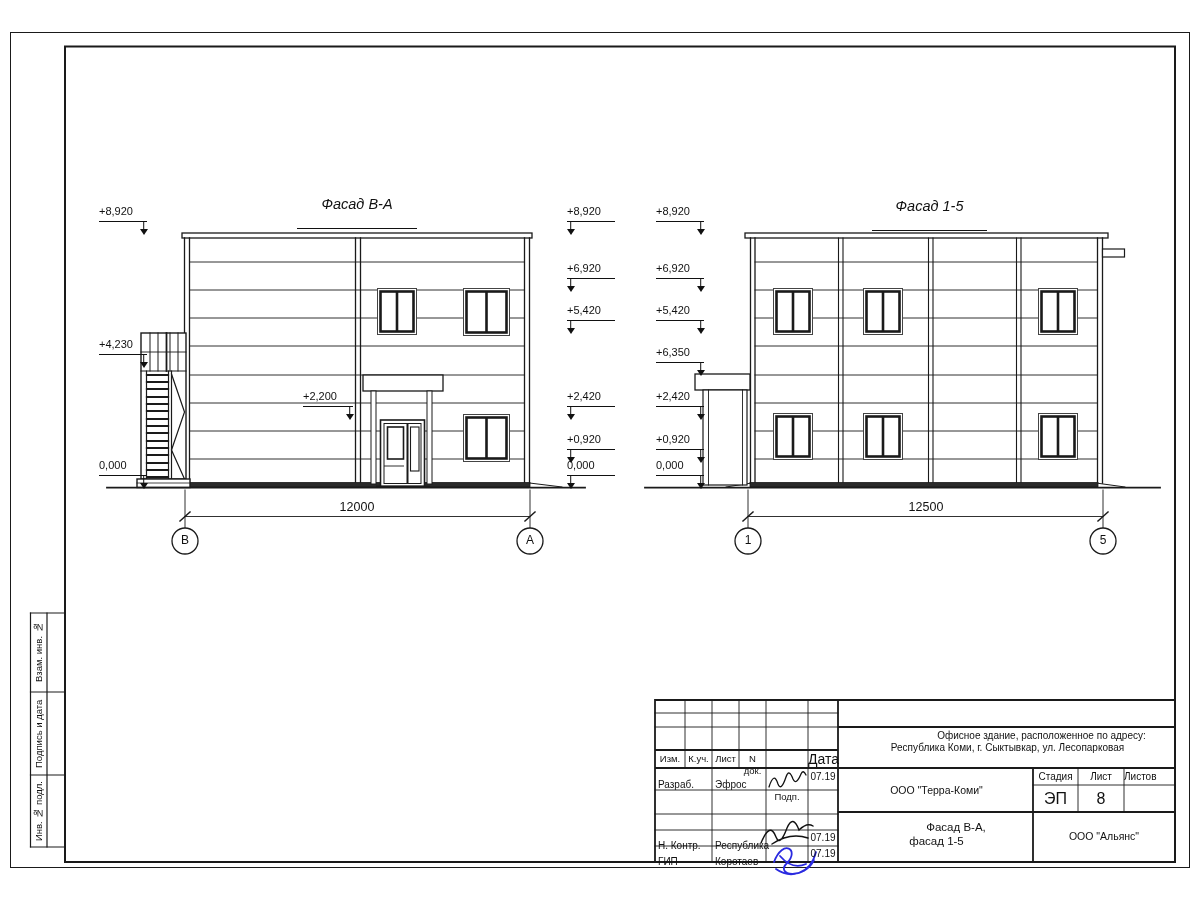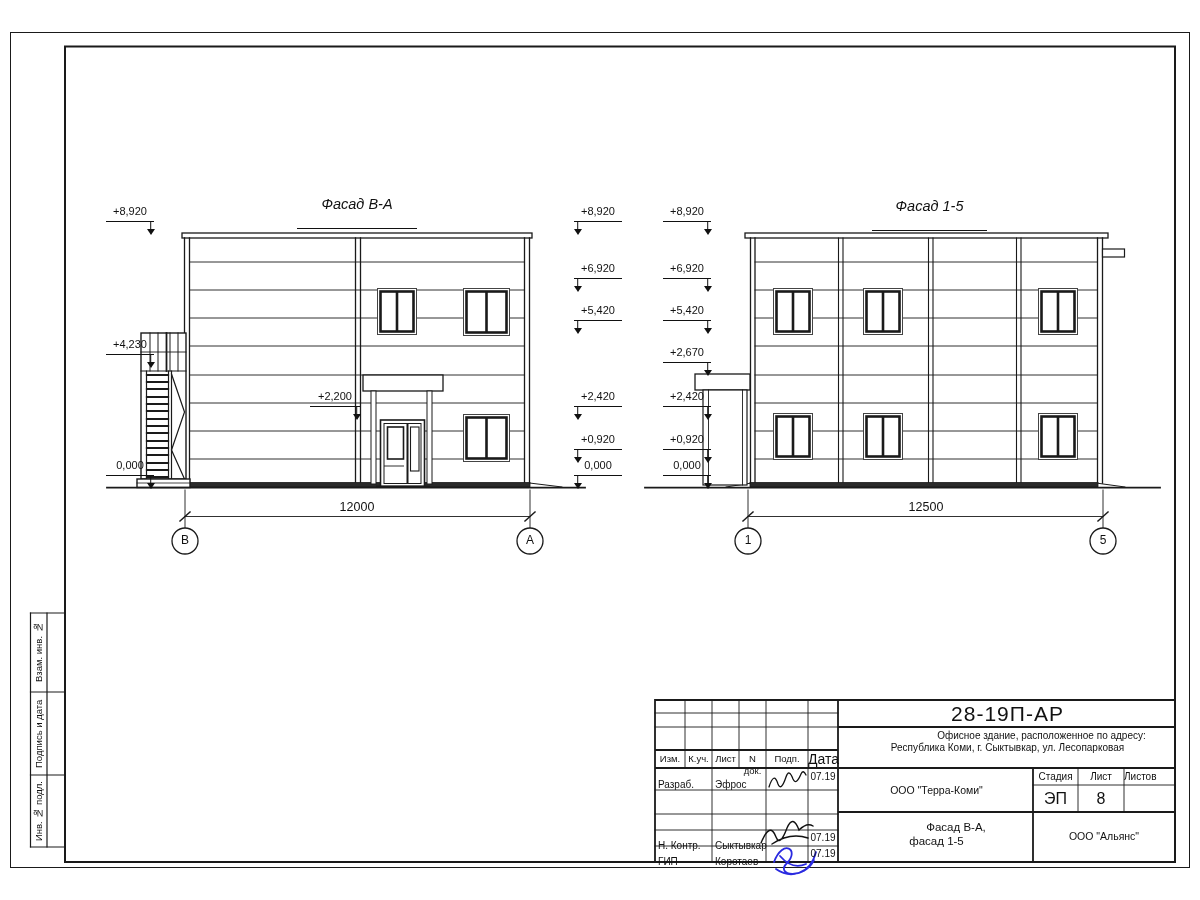--- a/index.html
+++ b/index.html
@@ -8,21 +8,21 @@
   svg{position:absolute;left:0;top:0;}
   
   .ftitle{position:absolute;text-align:center;font-style:italic;font-size:14.5px;
           border-bottom:1.3px solid #111;padding-bottom:16px;}
   
   .dim{position:absolute;text-align:center;font-size:12.5px;}
   
   .axis{position:absolute;width:26px;text-align:center;font-size:12px;}
   
   .mark{position:absolute;width:48px;height:17px;border-bottom:1.1px solid #111;
-        font-size:11px;line-height:15px;text-align:center;margin-left:7px;}
+        font-size:11px;line-height:15px;text-align:left;}
   .mark .mark-arrow{position:absolute;top:100%;width:9px;height:14px;}
   .arr-r .mark-arrow{right:-1px;}
   .arr-l .mark-arrow{left:-1px;}
   .mark-arrow::before{content:"";position:absolute;left:50%;top:0;width:1.6px;height:8.5px;
         background:#111;transform:translateX(-50%);}
   .mark-arrow::after{content:"";position:absolute;left:50%;top:7.5px;transform:translateX(-50%);
         width:0;height:0;border-left:4px solid transparent;border-right:4px solid transparent;
         border-top:6.5px solid #111;}
   
   .vlab{position:absolute;display:flex;align-items:center;justify-content:center;
@@ -194,55 +194,54 @@
 <div class="mark arr-l" style="left:567px;top:204px"><span>+8,920</span><span class="mark-arrow"></span></div>
 <div class="mark arr-l" style="left:567px;top:261px"><span>+6,920</span><span class="mark-arrow"></span></div>
 <div class="mark arr-l" style="left:567px;top:303px"><span>+5,420</span><span class="mark-arrow"></span></div>
 <div class="mark arr-l" style="left:567px;top:389px"><span>+2,420</span><span class="mark-arrow"></span></div>
 <div class="mark arr-l" style="left:567px;top:432px"><span>+0,920</span><span class="mark-arrow"></span></div>
 <div class="mark arr-l" style="left:567px;top:458px"><span>0,000</span><span class="mark-arrow"></span></div>
 
 <div class="mark arr-r" style="left:656px;top:204px"><span>+8,920</span><span class="mark-arrow"></span></div>
 <div class="mark arr-r" style="left:656px;top:261px"><span>+6,920</span><span class="mark-arrow"></span></div>
 <div class="mark arr-r" style="left:656px;top:303px"><span>+5,420</span><span class="mark-arrow"></span></div>
-<div class="mark arr-r" style="left:656px;top:345px"><span>+2,670</span><span class="mark-arrow"></span></div>
+<div class="mark arr-r" style="left:656px;top:345px"><span>+6,350</span><span class="mark-arrow"></span></div>
 <div class="mark arr-r" style="left:656px;top:389px"><span>+2,420</span><span class="mark-arrow"></span></div>
 <div class="mark arr-r" style="left:656px;top:432px"><span>+0,920</span><span class="mark-arrow"></span></div>
 <div class="mark arr-r" style="left:656px;top:458px"><span>0,000</span><span class="mark-arrow"></span></div>
 
 <div class="vlab" style="left:30px;top:613px;width:17px;height:79px">Взам. инв. №</div>
 <div class="vlab" style="left:30px;top:692px;width:17px;height:83px">Подпись и дата</div>
 <div class="vlab" style="left:30px;top:775px;width:17px;height:72px">Инв. № подл.</div>
 
-<div class="tb tb-big" style="left:840px;top:701px;width:335px">28-19П-АР</div>
 <div class="tb" style="left:879px;top:730px;width:325px">Офисное здание, расположенное по адресу:</div>
 <div class="tb" style="left:845px;top:742px;width:325px">Республика Коми, г. Сыктывкар, ул. Лесопарковая</div>
 <div class="tb" style="left:840px;top:784px;width:193px;font-size:10.5px">ООО "Терра-Коми"</div>
 <div class="tb" style="left:1033px;top:771px;width:45px">Стадия</div>
 <div class="tb" style="left:1078px;top:771px;width:46px">Лист</div>
 <div class="tb" style="left:1124px;top:771px;width:29px">Листов</div>
 <div class="tb tb-med" style="left:1033px;top:786px;width:45px">ЭП</div>
 <div class="tb tb-med" style="left:1078px;top:786px;width:46px">8</div>
 <div class="tb tb-med" style="left:1124px;top:786px;width:51px"></div>
 <div class="tb tb-t" style="left:840px;top:821px;width:232px">Фасад В-А,</div>
 <div class="tb tb-t" style="left:840px;top:835px;width:193px">фасад 1-5</div>
 <div class="tb" style="left:1033px;top:830px;width:142px;font-size:10.5px">ООО "Альянс"</div>
 
 <div class="tb" style="left:655px;top:753px;width:30px;font-size:9.5px">Изм.</div>
 <div class="tb" style="left:685px;top:753px;width:27px;font-size:9.5px">К.уч.</div>
 <div class="tb" style="left:712px;top:753px;width:27px;font-size:9.5px">Лист</div>
 <div class="tb" style="left:739px;top:753px;width:27px;font-size:9.5px">N док.</div>
-<div class="tb" style="left:766px;top:753px;width:42px;font-size:9.5px">Подп.</div>
+<div class="tb" style="left:766px;top:791px;width:42px;font-size:9.5px">Подп.</div>
 <div class="tb" style="left:808px;top:753px;width:16px;font-size:14px">Дата</div>
 
 <div class="tb tb-left" style="left:658px;top:771px;width:53px">Разраб.</div>
 <div class="tb tb-left" style="left:715px;top:771px;width:50px">Эфрос</div>
 <div class="tb" style="left:808px;top:771px;width:30px">07.19</div>
 
 <div class="tb tb-left" style="left:658px;top:832px;width:53px">Н. Контр.</div>
-<div class="tb tb-left" style="left:715px;top:832px;width:53px">Сыктывкар</div>
+<div class="tb tb-left" style="left:715px;top:832px;width:53px">Республика</div>
 <div class="tb" style="left:808px;top:832px;width:30px">07.19</div>
 
 <div class="tb tb-left" style="left:658px;top:848px;width:53px">ГИП</div>
 <div class="tb tb-left" style="left:715px;top:848px;width:53px">Коротаев</div>
 <div class="tb" style="left:808px;top:848px;width:30px">07.19</div>
 
 </div>
 
 </body></html>

